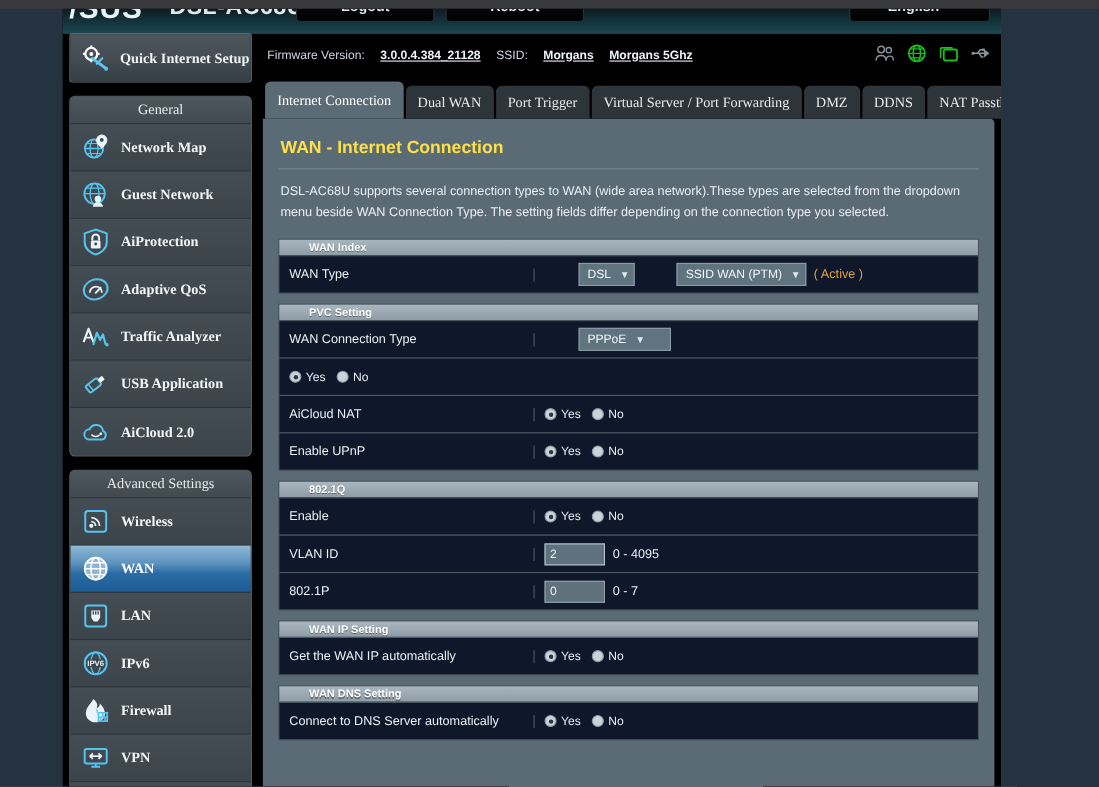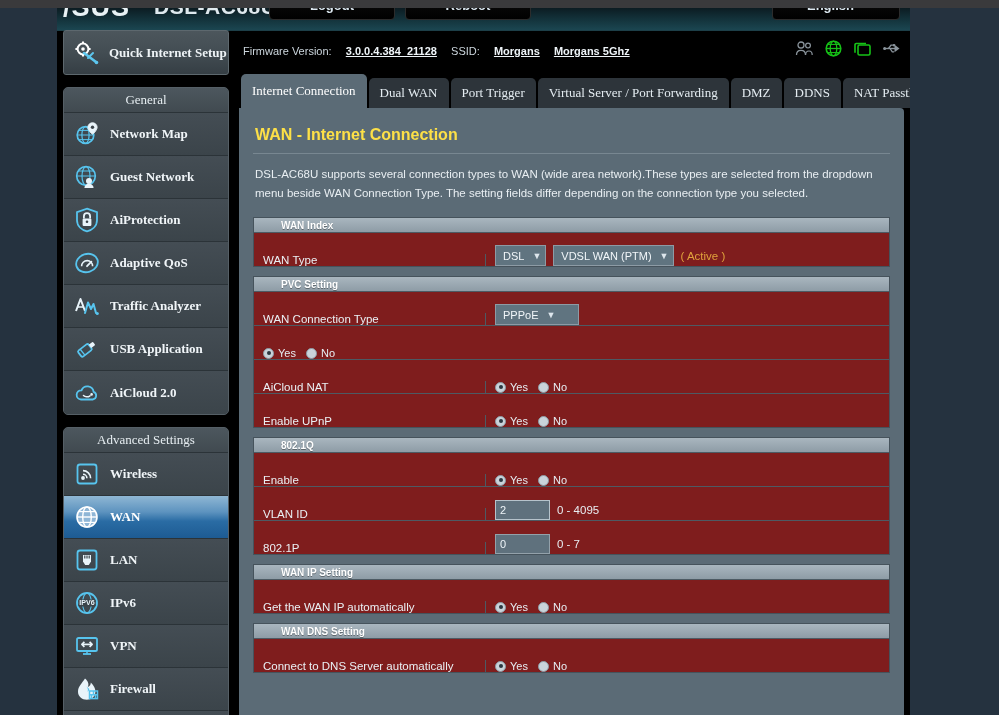--- a/index.html
+++ b/index.html
@@ -139,40 +139,40 @@
 
   .sect { margin-bottom: 9px; border: 1px solid #46535c; }
   .sect-head {
     height: 14px; background: linear-gradient(180deg,#a9b6bf 0%, #8e9ca6 100%);
     display: flex; align-items: center; padding-left: 27px;
     font-family: "Liberation Sans", sans-serif;
     font-size: 10px; font-weight: bold; color: #ffffff;
     text-shadow: 0 1px 0 rgba(0,0,0,.35);
   }
   .row {
-    display: flex; min-height: 34px; align-items: flex-end;
-    border-top: 1px solid #4d5a63; background: #7f1d1d;
+    display: flex; min-height: 34px; align-items: center;
+    border-top: 1px solid #4d5a63; background: #0f172a;
   }
   .row:first-of-type { border-top: none; }
   .row .lcell {
     width: 232px; flex: 0 0 232px;
     display: flex; align-items: center; padding-left: 9px;
     font-family: "Liberation Sans", sans-serif;
     font-size: 11.5px; color: #eaf0f4;
     border-right: 1px solid #4d5a63;
   }
   .row .rcell {
     flex: 1; display: flex; align-items: center; gap: 7px; padding-left: 9px;
   }
 
   .sel {
     height: 21px; background: #607480; border: 1px solid #8d9ba5;
     display: inline-flex; align-items: center; padding: 0 4px 0 7px;
     font-family: "Liberation Sans", sans-serif;
-    font-size: 11px; color: #f1f6f9; gap: 8px;
+    font-size: 11px; color: #f1f6f9; gap: 8px; margin-left: 31px;
   }
   .sel .cv { font-size: 9px; color: #dde6ec; }
   .sel.w-dsl { min-width: 46px; }
   .sel.w-vdsl { min-width: 106px; }
   .sel.w-pppoe { min-width: 84px; }
   .active-tag {
     font-family: "Liberation Sans", sans-serif;
     font-size: 11.5px; color: #e0a23c;
   }
 
@@ -438,49 +438,49 @@
               <rect x="4.3" y="9.6" width="17.4" height="6.8" rx="1" fill="#3b444a"></rect>
               <text x="13" y="15.2" font-family="Liberation Sans, sans-serif" font-size="7.1" font-weight="bold" fill="#e9f4fa" text-anchor="middle">IPV6</text>
             </svg>
           </span>
           <span class="lbl">IPv6</span>
         </div>
 
         <div class="menu-item">
           <span class="ic">
             <svg width="26" height="26" viewBox="0 0 26 26">
-              <rect x="3" y="5" width="20" height="13" rx="1.6" fill="none" stroke="#57c4ee" stroke-width="1.8"></rect>
-              <line x1="9" y1="21" x2="17" y2="21" stroke="#57c4ee" stroke-width="1.8"></line>
-              <line x1="13" y1="18" x2="13" y2="21" stroke="#57c4ee" stroke-width="1.6"></line>
-              <line x1="8.5" y1="11.4" x2="17.5" y2="11.4" stroke="#e9f4fa" stroke-width="1.7"></line>
-              <path d="M10.4 8.9 7.9 11.4l2.5 2.5" fill="none" stroke="#e9f4fa" stroke-width="1.7" stroke-linejoin="round"></path>
-              <path d="M15.6 8.9l2.5 2.5-2.5 2.5" fill="none" stroke="#e9f4fa" stroke-width="1.7" stroke-linejoin="round"></path>
-            </svg>
-          </span>
-          <span class="lbl">VPN</span>
-        </div>
-
-        <div class="menu-item">
-          <span class="ic">
-            <svg width="26" height="26" viewBox="0 0 26 26">
               <path d="M11 2.5c3.4 3 4.2 6 2.8 8.4 2-0.6 3-2.4 3-4.4 3 2.8 4.6 6 4.6 9.2 0 4.6-3.8 8-8.6 8S4 20.3 4 15.7c0-5.3 4-8.4 7-13.2z" fill="#e9f4fa"></path>
               <path d="M12.5 10.5c1.6 2 1.8 3.6 0.9 5 1.2-0.3 1.9-1.3 1.9-2.5" fill="#57c4ee"></path>
               <g fill="none" stroke="#57c4ee" stroke-width="1.5">
                 <rect x="15.5" y="15" width="8" height="7.6"></rect>
                 <line x1="15.5" y1="18.8" x2="23.5" y2="18.8"></line>
                 <line x1="19.5" y1="15" x2="19.5" y2="18.8"></line>
                 <line x1="17.5" y1="18.8" x2="17.5" y2="22.6"></line>
                 <line x1="21.5" y1="18.8" x2="21.5" y2="22.6"></line>
               </g>
             </svg>
           </span>
           <span class="lbl">Firewall</span>
         </div>
 
         <div class="menu-item">
+          <span class="ic">
+            <svg width="26" height="26" viewBox="0 0 26 26">
+              <rect x="3" y="5" width="20" height="13" rx="1.6" fill="none" stroke="#57c4ee" stroke-width="1.8"></rect>
+              <line x1="9" y1="21" x2="17" y2="21" stroke="#57c4ee" stroke-width="1.8"></line>
+              <line x1="13" y1="18" x2="13" y2="21" stroke="#57c4ee" stroke-width="1.6"></line>
+              <line x1="8.5" y1="11.4" x2="17.5" y2="11.4" stroke="#e9f4fa" stroke-width="1.7"></line>
+              <path d="M10.4 8.9 7.9 11.4l2.5 2.5" fill="none" stroke="#e9f4fa" stroke-width="1.7" stroke-linejoin="round"></path>
+              <path d="M15.6 8.9l2.5 2.5-2.5 2.5" fill="none" stroke="#e9f4fa" stroke-width="1.7" stroke-linejoin="round"></path>
+            </svg>
+          </span>
+          <span class="lbl">VPN</span>
+        </div>
+
+        <div class="menu-item">
           
           
         </div>
       </div>
     </div>
 
     <div class="main">
 
       <div class="tabs">
         <div class="tab active">Internet Connection</div>
@@ -500,21 +500,21 @@
         <div class="sect">
           <div class="sect-head">WAN Index</div>
           <div class="row">
             <div class="lcell">WAN Type</div>
             <div class="rcell">
               <span class="sel w-dsl">
                 <span>DSL</span>
                 <span class="cv">▼</span>
               </span>
               <span class="sel w-vdsl">
-                <span>VDSL WAN (PTM)</span>
+                <span>SSID WAN (PTM)</span>
                 <span class="cv">▼</span>
               </span>
               <span class="active-tag">( Active )</span>
             </div>
           </div>
         </div>
 
         <div class="sect">
           <div class="sect-head">PVC Setting</div>
 

